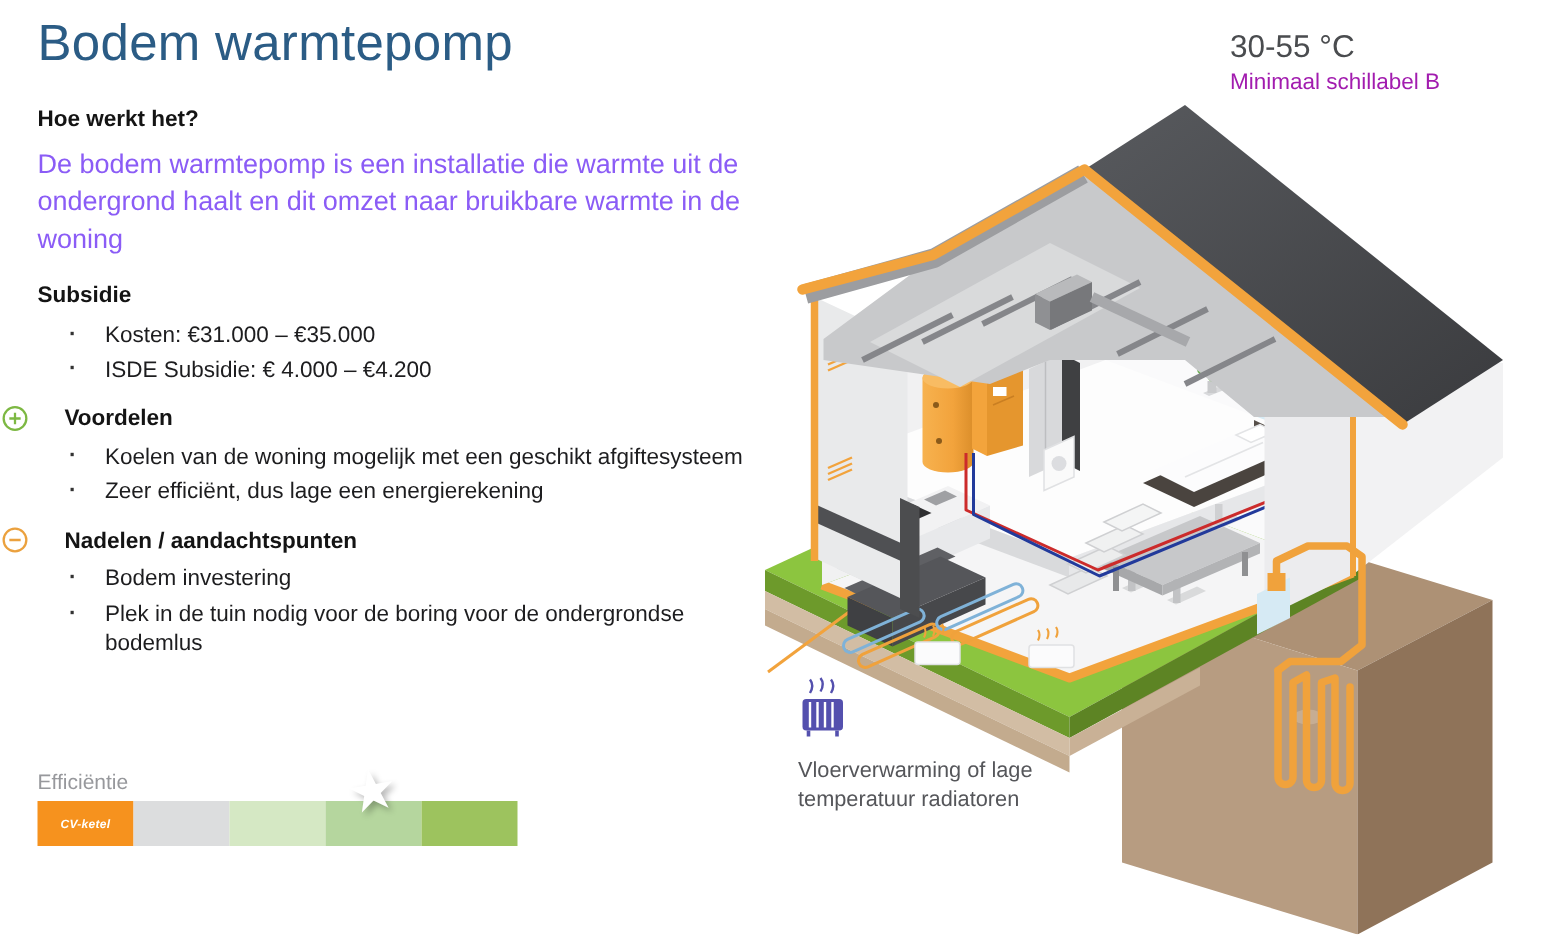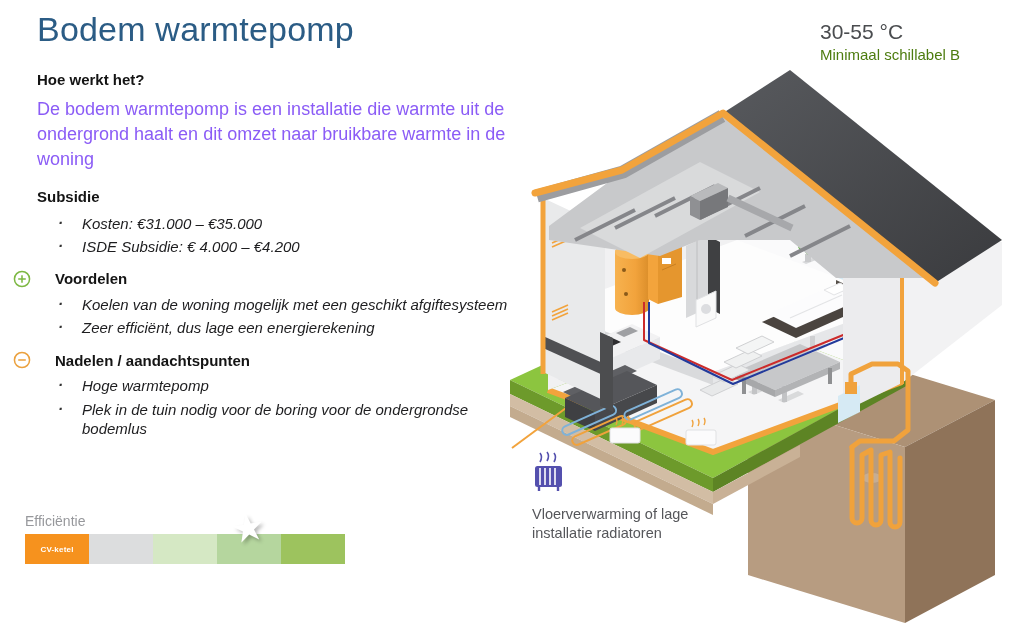--- a/index.html
+++ b/index.html
@@ -1,32 +1,32 @@
 <!DOCTYPE html>
 <html><head>
 <meta charset="utf-8">
 <style>
   html,body{margin:0;padding:0;}
   body{
     width:1036px;height:623px;position:relative;overflow:hidden;
     background:#ffffff;font-family:"Liberation Sans",sans-serif;color:#1f2022;
   }
   
-  .left-col{position:absolute;left:37px;top:10px;width:478px;}
+  .left-col{position:absolute;left:25px;top:10px;width:478px;}
   .page-title{
     font-size:34px;font-weight:500;color:#2b5c85;letter-spacing:.2px;
     margin:0 0 22px 0;line-height:1.15;
   }
   .sec-heading{font-size:15px;font-weight:bold;color:#141414;margin:0 0 9px 0;}
   .sec-body{font-size:18px;line-height:1.38;margin:0 0 16px 0;color:#8b5cf6;}
   .blk{margin-bottom:14px;}
   ul.bullets{list-style:none;margin:4px 0 10px 0;padding:0;}
   ul.bullets li{
     position:relative;padding-left:45px;font-size:15px;line-height:1.28;
-    margin-bottom:4px;color:#1d1d1f;font-style:italic;
+    margin-bottom:4px;color:#1d1d1f;
   }
   ul.bullets li::before{
     content:"\00B7";position:absolute;left:21px;top:-1px;font-weight:bold;color:#333;
   }
   .icon-heading{display:flex;align-items:center;gap:24px;margin-left:-24px;margin-bottom:7px;}
   .icon-heading .sec-heading{margin:0;}
   .circle-icon{width:18px;height:18px;flex:0 0 18px;}
   
   .efficiency{position:absolute;left:25px;top:513px;width:320px;}
   .eff-label{font-size:14px;color:#97989c;margin-bottom:5px;}
@@ -38,21 +38,21 @@
   }
   .eff-star{
     position:absolute;right:76px;top:-6px;width:42px;height:42px;
     display:flex;align-items:center;justify-content:center;
     font-size:38px;color:#ffffff;transform:rotate(-10deg);
     text-shadow:2px 3px 4px rgba(0,0,0,.28);line-height:1;pointer-events:none;
   }
   
   .temp-block{position:absolute;left:820px;top:20px;color:#4e5053;}
   .temp-value{font-size:21px;line-height:1.1;color:#4a4c4f;}
-  .temp-sub{font-size:15px;color:#4d7c0f;margin-top:3px;}
+  .temp-sub{font-size:15px;color:#a21caf;margin-top:3px;}
   .diagram-svg{position:absolute;left:505px;top:55px;width:531px;height:568px;}
   .diagram-caption{
     position:absolute;left:532px;top:505px;width:200px;
     font-size:14.5px;line-height:1.32;color:#55565a;
   }
 </style>
 </head>
 <body>
 
 <div class="left-col">
@@ -87,30 +87,30 @@
 
   <div class="blk">
     <div class="icon-heading">
       <svg class="circle-icon" viewBox="0 0 20 20">
         <circle cx="10" cy="10" r="8.4" fill="none" stroke="#eba13e" stroke-width="1.7"></circle>
         <path d="M5.8 10 H14.2" stroke="#eba13e" stroke-width="1.7" fill="none"></path>
       </svg>
       <div class="sec-heading">Nadelen / aandachtspunten</div>
     </div>
     <ul class="bullets" style="margin-top:0;">
-      <li>Hoge warmtepomp</li>
+      <li>Bodem investering</li>
       <li>Plek in de tuin nodig voor de boring voor de ondergrondse bodemlus</li>
     </ul>
   </div>
 </div>
 
 <div class="efficiency">
   <div class="eff-label">Efficiëntie</div>
   <div class="eff-bar">
-    <div class="eff-seg" style="background: rgb(246, 146, 30);">
+    <div class="eff-seg" style="background: rgb(246, 146, 30); font-style: italic;">
       <span class="seg-text">CV-ketel</span>
     </div>
     <div class="eff-seg" style="background: rgb(220, 221, 222);"></div>
     <div class="eff-seg" style="background: rgb(213, 232, 196);"></div>
     <div class="eff-seg" style="background: rgb(181, 214, 158);"></div>
     <div class="eff-seg" style="background: rgb(157, 195, 94);"></div>
     <span class="eff-star">★</span>
   </div>
 </div>
 
@@ -343,13 +343,13 @@
       <line x1="540" y1="468" x2="540" y2="485"></line>
       <line x1="545" y1="468" x2="545" y2="485"></line>
       <line x1="550" y1="468" x2="550" y2="485"></line>
       <line x1="555" y1="468" x2="555" y2="485"></line>
     </g>
     <line x1="539" y1="487" x2="539" y2="491" stroke-width="2.4"></line>
     <line x1="558" y1="487" x2="558" y2="491" stroke-width="2.4"></line>
   </g>
 </svg>
 
-<div class="diagram-caption">Vloerverwarming of lage installatie radiatoren</div>
+<div class="diagram-caption">Vloerverwarming of lage temperatuur radiatoren</div>
 
 </body></html>

